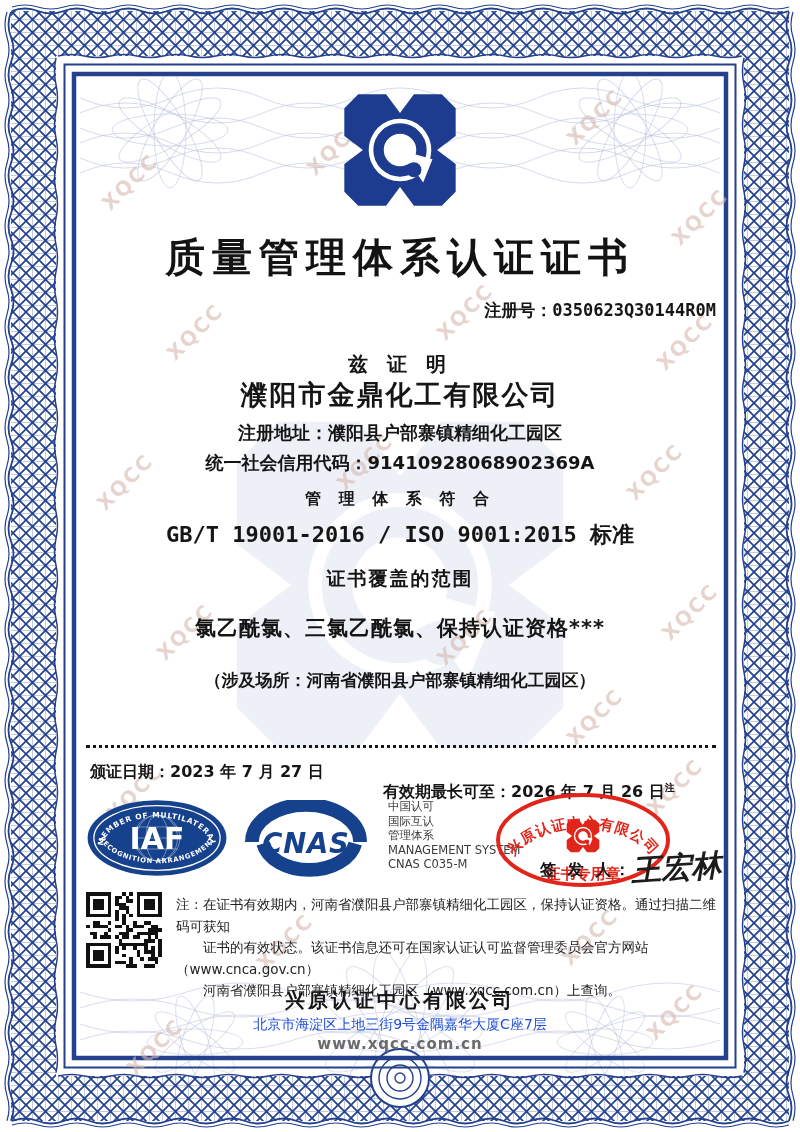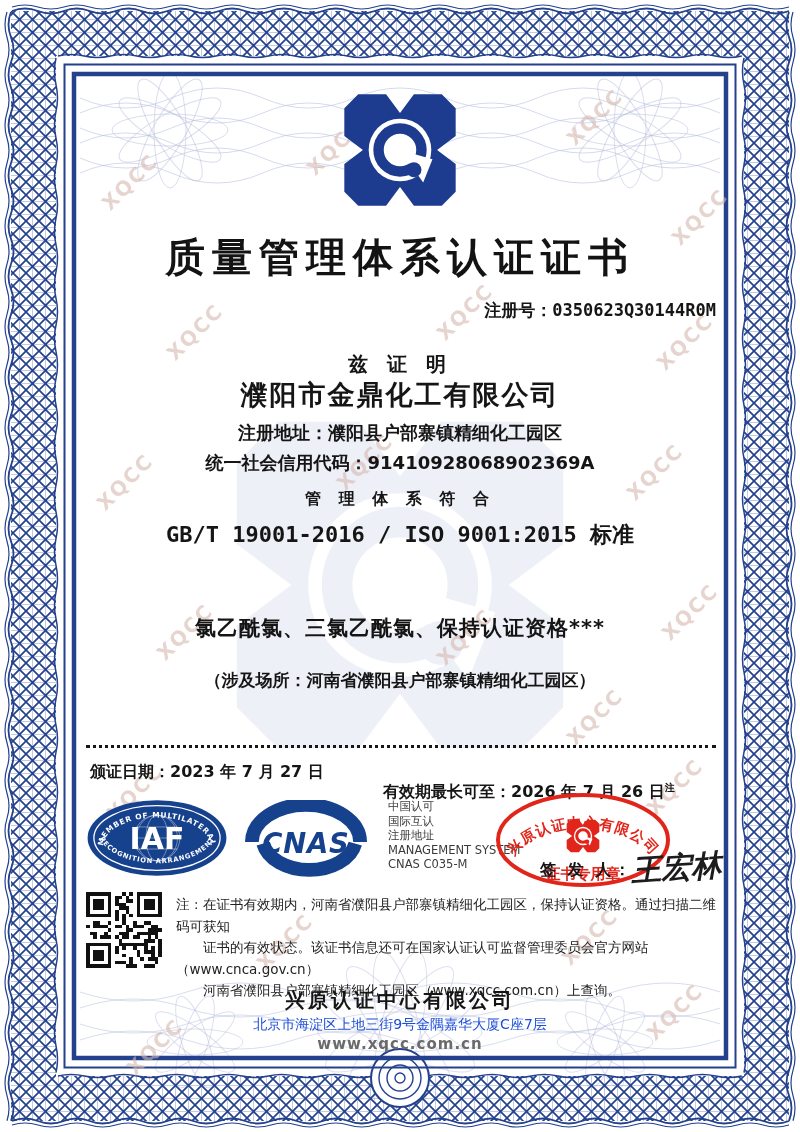--- a/index.html
+++ b/index.html
@@ -172,20 +172,21 @@
     <div class="abs ctr company">濮阳市金鼎化工有限公司</div>
 
     <div class="abs ctr addr">注册地址：濮阳县户部寨镇精细化工园区</div>
 
     <div class="abs ctr credit">统一社会信用代码：91410928068902369A</div>
 
     <div class="abs ctr conform">管 理 体 系 符 合</div>
 
     <div class="abs ctr standard">GB/T 19001-2016 / ISO 9001:2015 标准</div>
 
+    <div class="abs ctr scopehead">证书覆盖的范围</div>
 
     <div class="abs ctr scope">氯乙酰氯、三氯乙酰氯、保持认证资格***</div>
 
     <div class="abs ctr sites">（涉及场所：河南省濮阳县户部寨镇精细化工园区）</div>
 
     <div class="dotline"></div>
 
     <div class="dates d1">颁证日期：2023 年 7 月 27 日</div>
     <div class="dates d2">
       <span>有效期最长可至：2026 年 7 月 26 日</span><span class="sup">注</span>
@@ -215,21 +216,21 @@
 
     <svg class="abs" style="left:236px;top:800px" width="140" height="84" viewBox="0 0 150 104">
       <path d="M8,52 A64,44 0 0 1 142,52" stroke="#16418c" stroke-width="17" fill="none"></path>
       <path d="M22,54 A58,40 0 0 0 136,54" stroke="#16418c" stroke-width="17" fill="none"></path>
       <text x="75" y="65" text-anchor="middle" font-size="34" font-weight="bold" font-style="italic" fill="#16418c" letter-spacing="1">CNAS</text>
     </svg>
 
     <div class="acc-details">
       <div>中国认可</div>
       <div>国际互认</div>
-      <div>注册地址</div>
+      <div>管理体系</div>
       <div>MANAGEMENT SYSTEM</div>
       <div>CNAS C035-M</div>
     </div>
 
     <svg class="abs" style="left:494px;top:792px" width="178" height="96" viewBox="0 0 178 96">
       <defs>
         <path id="sealArc" d="M18,68 A73,42 0 0 1 160,68"></path>
       </defs>
       <ellipse cx="89" cy="48" rx="85" ry="45" fill="none" stroke="#e1251b" stroke-width="4"></ellipse>
       <text font-size="14.5" font-weight="bold" fill="#e1251b" letter-spacing="1">

